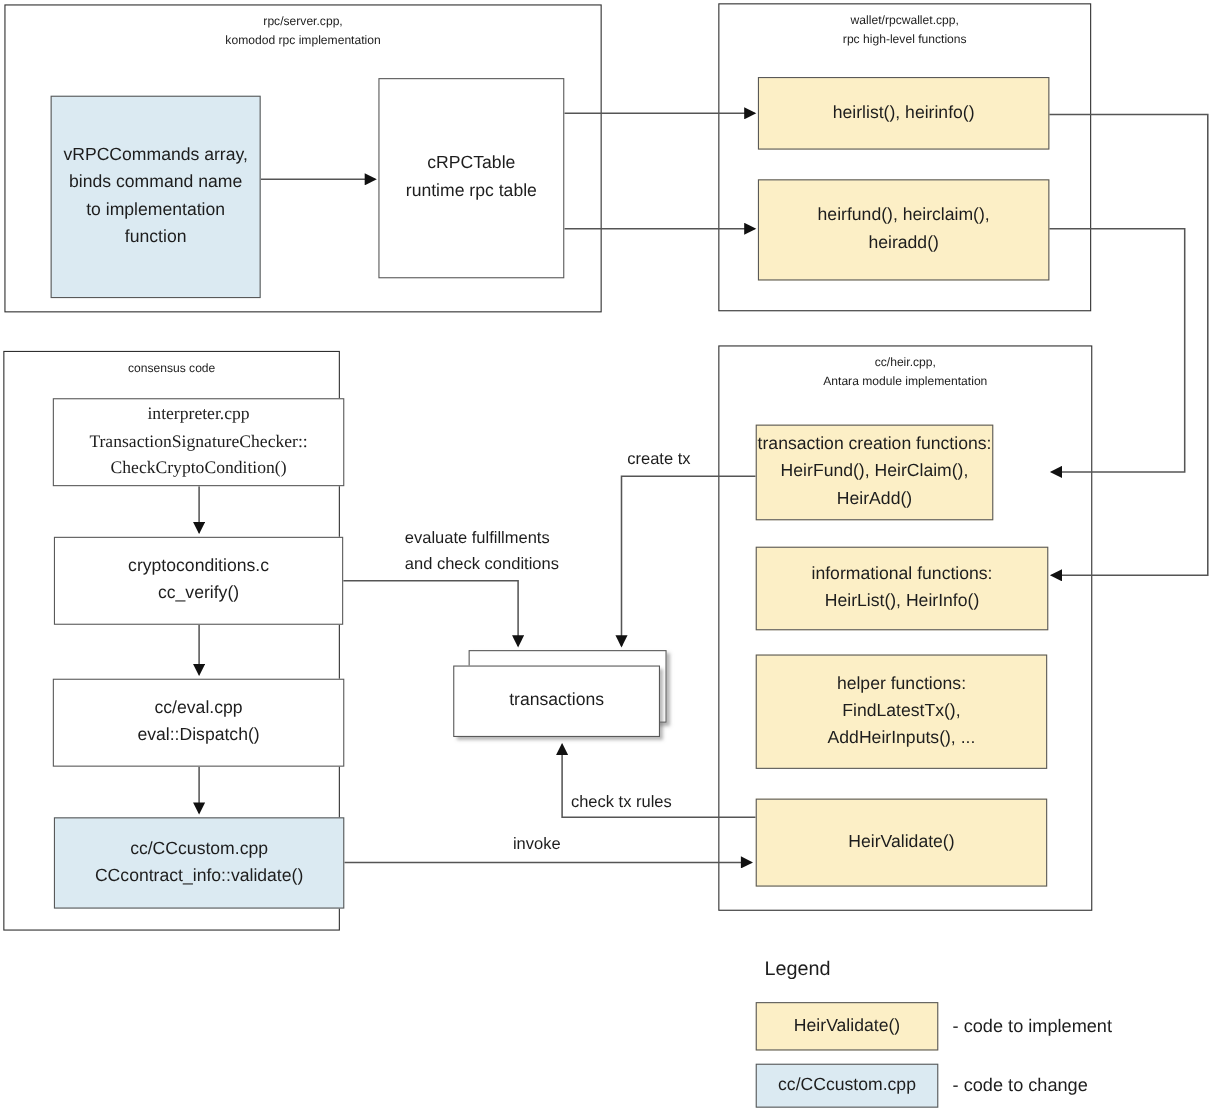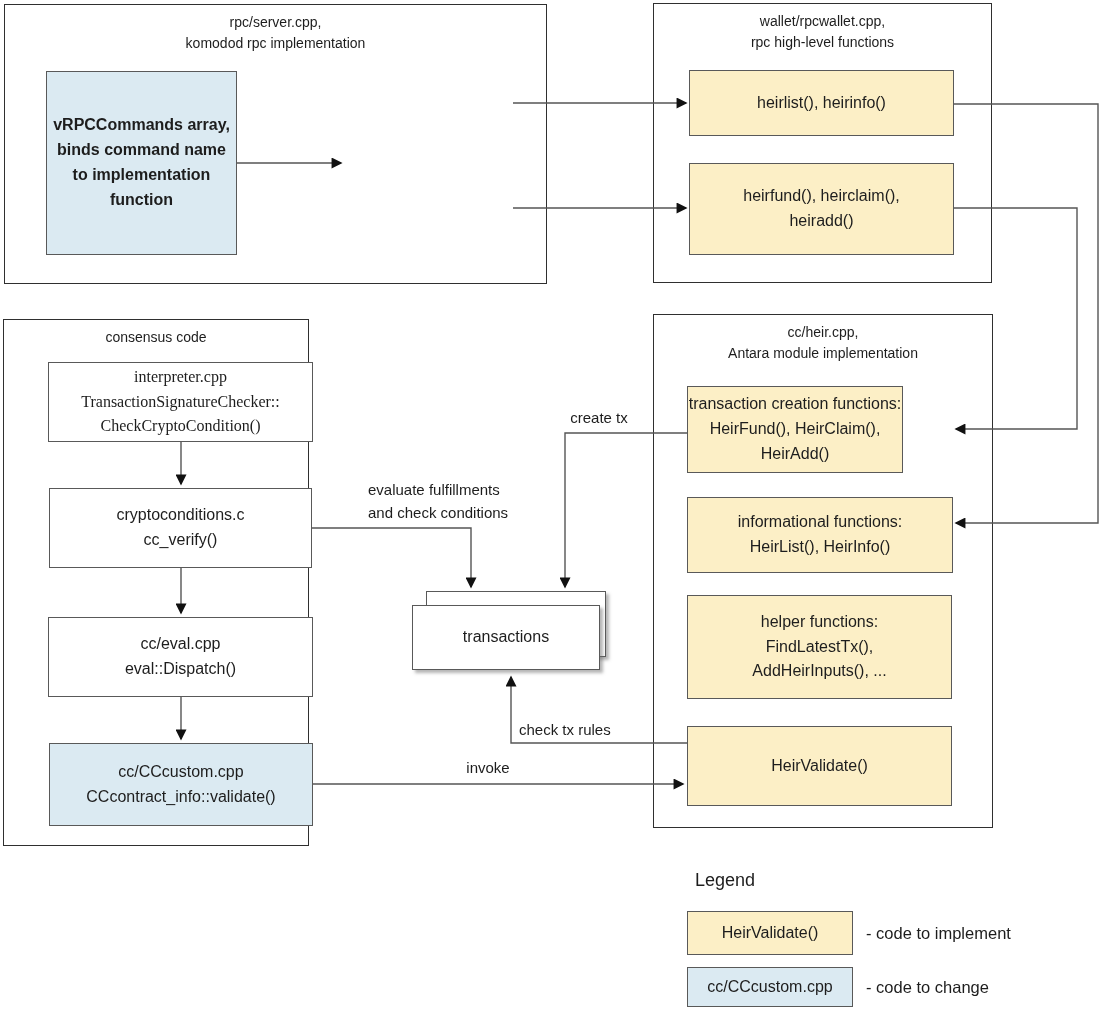--- a/index.html
+++ b/index.html
@@ -2,21 +2,21 @@
 <html style="--implement-fill: #FCEFC6; --change-fill: #DBEAF2; --node-border: #595959; --group-border: #2F2F2F; --connector: #555555; --arrowhead: #111111;"><head>
 <meta charset="utf-8">
 <style>
   * { box-sizing: border-box; }
   html,body { margin:0; padding:0; background:#ffffff; }
   body { font-family:"Liberation Sans", sans-serif; color:#1d1d1d; }
   #canvas { position:relative; width:1102px; height:1014px; background:#ffffff; overflow:hidden; }
 
   .group { position:absolute; border:1.6px solid var(--group-border,#2f2f2f); background:#ffffff; z-index:1; }
   .group-title { position:absolute; top:7px; left:0; right:0; text-align:center;
-                 font-size:14px; line-height:1.5; white-space:pre-line; }
+                 font-size:11px; line-height:1.5; white-space:pre-line; }
 
   #connectors { position:absolute; left:0; top:0; z-index:2; pointer-events:none; }
   .connector { fill:none; stroke:var(--connector,#555555); stroke-width:1.4; }
   .arrowhead { fill:var(--arrowhead,#111111); }
 
   .node { position:absolute; z-index:3; border:1.4px solid var(--node-border,#595959);
           background:#ffffff; display:flex; align-items:center; justify-content:center;
           text-align:center; font-size:16px; line-height:1.55; white-space:pre-line; }
   .node--implement { background:var(--implement-fill,#FCEFC6); }
   .node--change    { background:var(--change-fill,#DBEAF2); }
@@ -66,25 +66,27 @@
     <path class="connector" marker-end="url(#arr)" d="M953 208 H1077 V429 H956"></path>
     <path class="connector" marker-end="url(#arr)" d="M181 442 V484"></path>
     <path class="connector" marker-end="url(#arr)" d="M181 568 V613"></path>
     <path class="connector" marker-end="url(#arr)" d="M181 697 V739"></path>
     <path class="connector" marker-end="url(#arr)" d="M312 528 H471 V587"></path>
     <path class="connector" marker-end="url(#arr)" d="M687 433 H565 V587"></path>
     <path class="connector" marker-end="url(#arr)" d="M687 743 H511 V677"></path>
     <path class="connector" marker-end="url(#arr)" d="M313 784 H683"></path>
   </svg>
 
-  <div class="node node--change" style="left:46px; top:71px; width:191px; height:184px;font-weight:bold;">vRPCCommands array,
+  <div class="node node--change" style="left:46px; top:87px; width:191px; height:184px;">vRPCCommands array,
 binds command name
 to implementation
 function</div>
 
+  <div class="node" style="left:344px; top:71px; width:169px; height:182px;">cRPCTable
+runtime rpc table</div>
 
   <div class="node node--implement" style="left:689px; top:70px; width:265px; height:66px;">heirlist(), heirinfo()</div>
 
   <div class="node node--implement" style="left:689px; top:163px; width:265px; height:92px;">heirfund(), heirclaim(),
 heiradd()</div>
 
   <div class="node" style="left:48px; top:362px; width:265px; height:80px;font-family:Liberation Serif, serif;">interpreter.cpp
 TransactionSignatureChecker::
 CheckCryptoCondition()</div>
 

